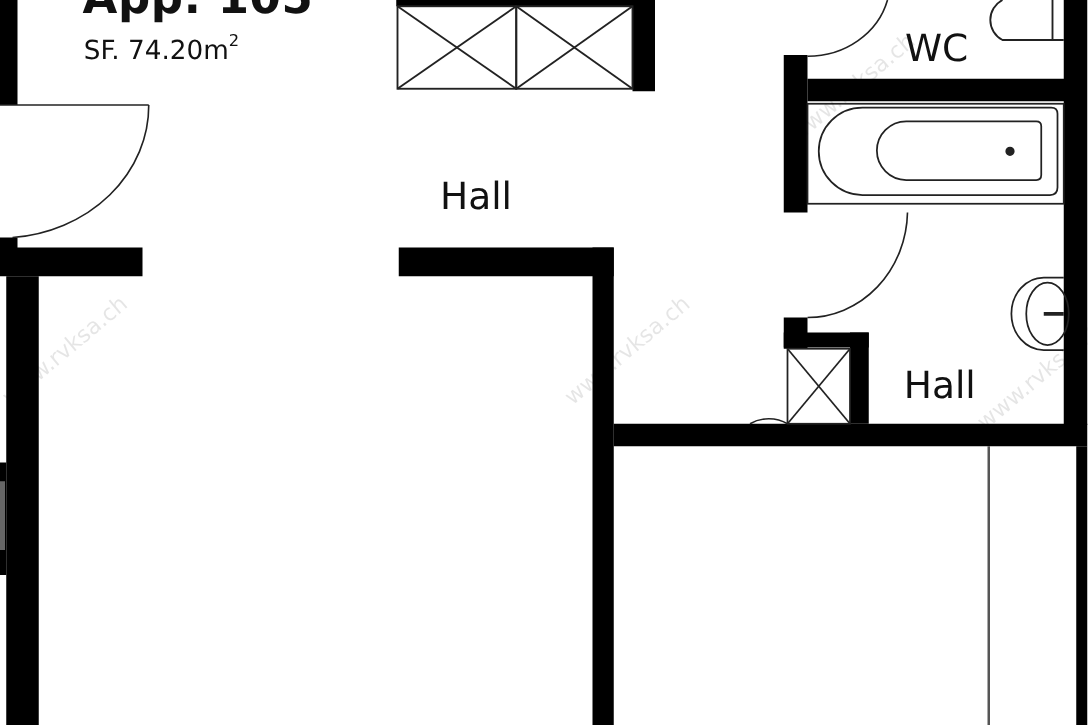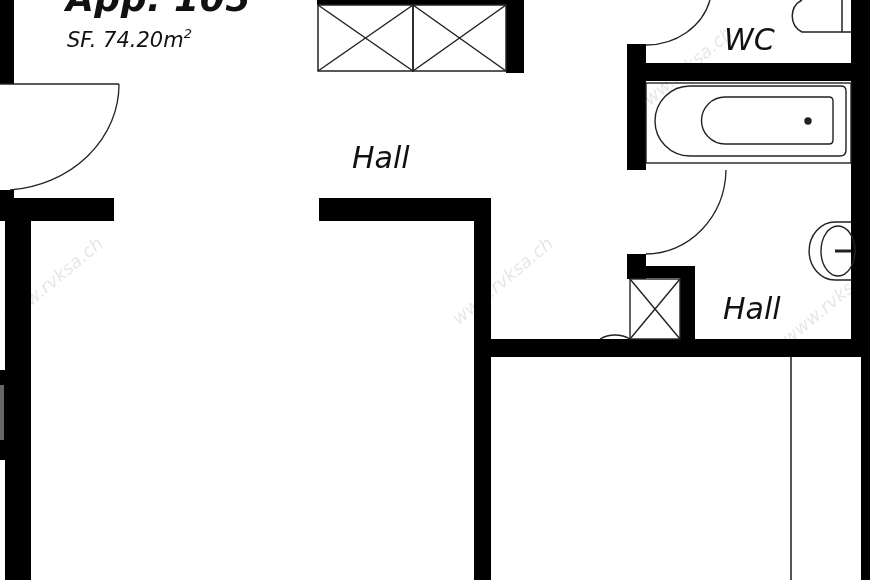--- a/index.html
+++ b/index.html
@@ -1,17 +1,17 @@
 <!DOCTYPE html>
 <html><head>
 <meta charset="utf-8">
 <style>
   html, body { margin:0; padding:0; background:#ffffff; }
   body { width:870px; height:580px; position:relative; overflow:hidden; font-family:"DejaVu Sans", sans-serif; }
-  .plan { position:absolute; left:0; top:0; width:844px; height:580px;font-style:italic; }
+  .plan { position:absolute; left:0; top:0; width:844px; height:580px; }
   .wall { position:absolute; background:#000; }
   .label { position:absolute; color:#111; white-space:nowrap; }
   .title { font-weight:bold; font-size:36px; left:66px; top:-22px; letter-spacing:0.5px; }
   .area { font-size:21px; left:67px; top:28px; }
   .area sup { font-size:13px; vertical-align:top; position:relative; top:-2px; }
   .room { font-size:30px; }
   svg.overlay { position:absolute; left:0; top:0; }
   .watermark { position:absolute; color:rgba(0,0,0,0.10); font-size:18px; transform:rotate(-40deg); white-space:nowrap; }
 </style>
 </head>

